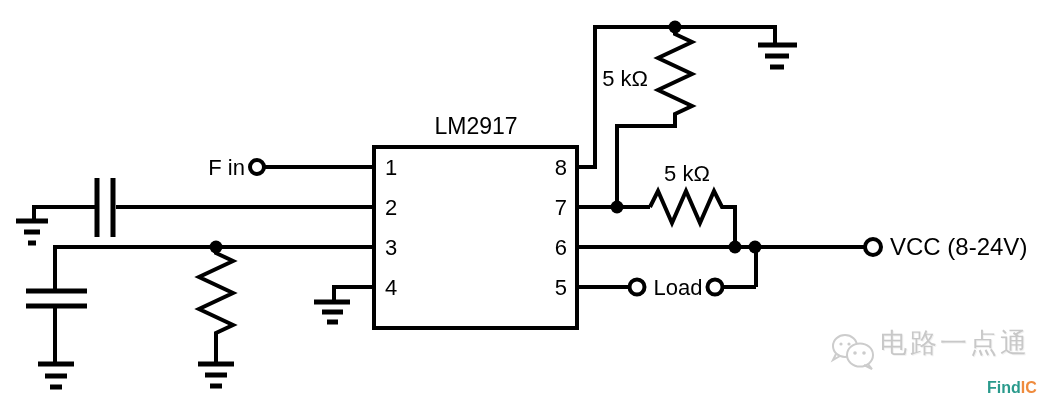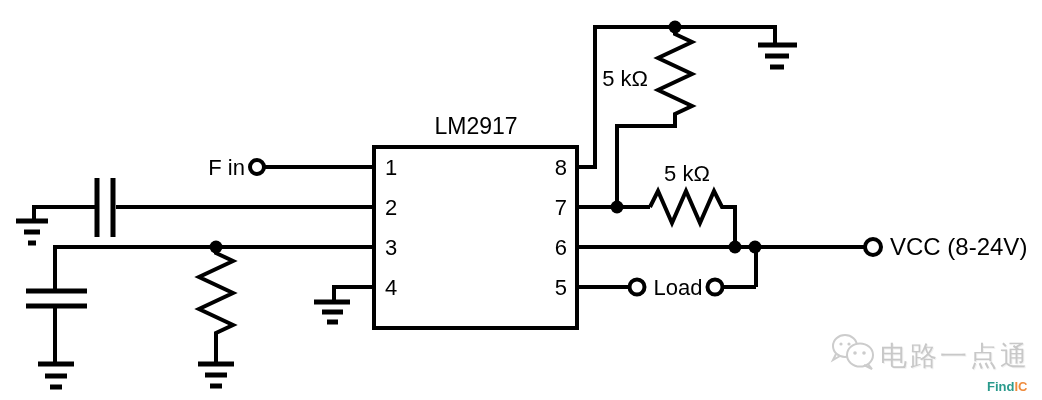--- a/index.html
+++ b/index.html
@@ -7,24 +7,24 @@
           font-family:"Liberation Sans", sans-serif;}
   svg{position:absolute;left:0;top:0;}
   .wire{stroke:#000;stroke-width:4;fill:none;}
   .thick{stroke:#000;stroke-width:5;fill:none;}
   .comp{stroke:#000;stroke-width:4;fill:none;stroke-linejoin:miter;}
   .dot{fill:#000;stroke:none;}
   .term{fill:#fff;stroke:#000;stroke-width:4;}
   .lbl{font-family:"Liberation Sans", sans-serif;font-size:22px;fill:#000;}
   .lbl-ic{font-size:23px;}
   .lbl-vcc{font-size:24px;}
-  .watermark{position:absolute;left:880px;top:338px;color:#c8c8c8;font-size:27px;
+  .watermark{position:absolute;left:880px;top:325px;color:#c8c8c8;font-size:27px;
              letter-spacing:3px;text-shadow:1px 1px 0 #f2f2f2;white-space:nowrap;}
   .wm-icon{position:absolute;left:828px;top:331px;}
-  .brand{position:absolute;left:987px;top:379px;font-size:13px;font-weight:bold;
+  .brand{position:absolute;left:987px;top:379px;font-size:16px;font-weight:bold;
          letter-spacing:0px;white-space:nowrap;}
   .brand .find{color:#2a9a8c;}
   .brand .ic{color:#ef8b3d;}
 </style>
 </head>
 <body>
 
 <div class="canvas">
   <svg width="1042" height="400" viewBox="0 0 1042 400">
 

